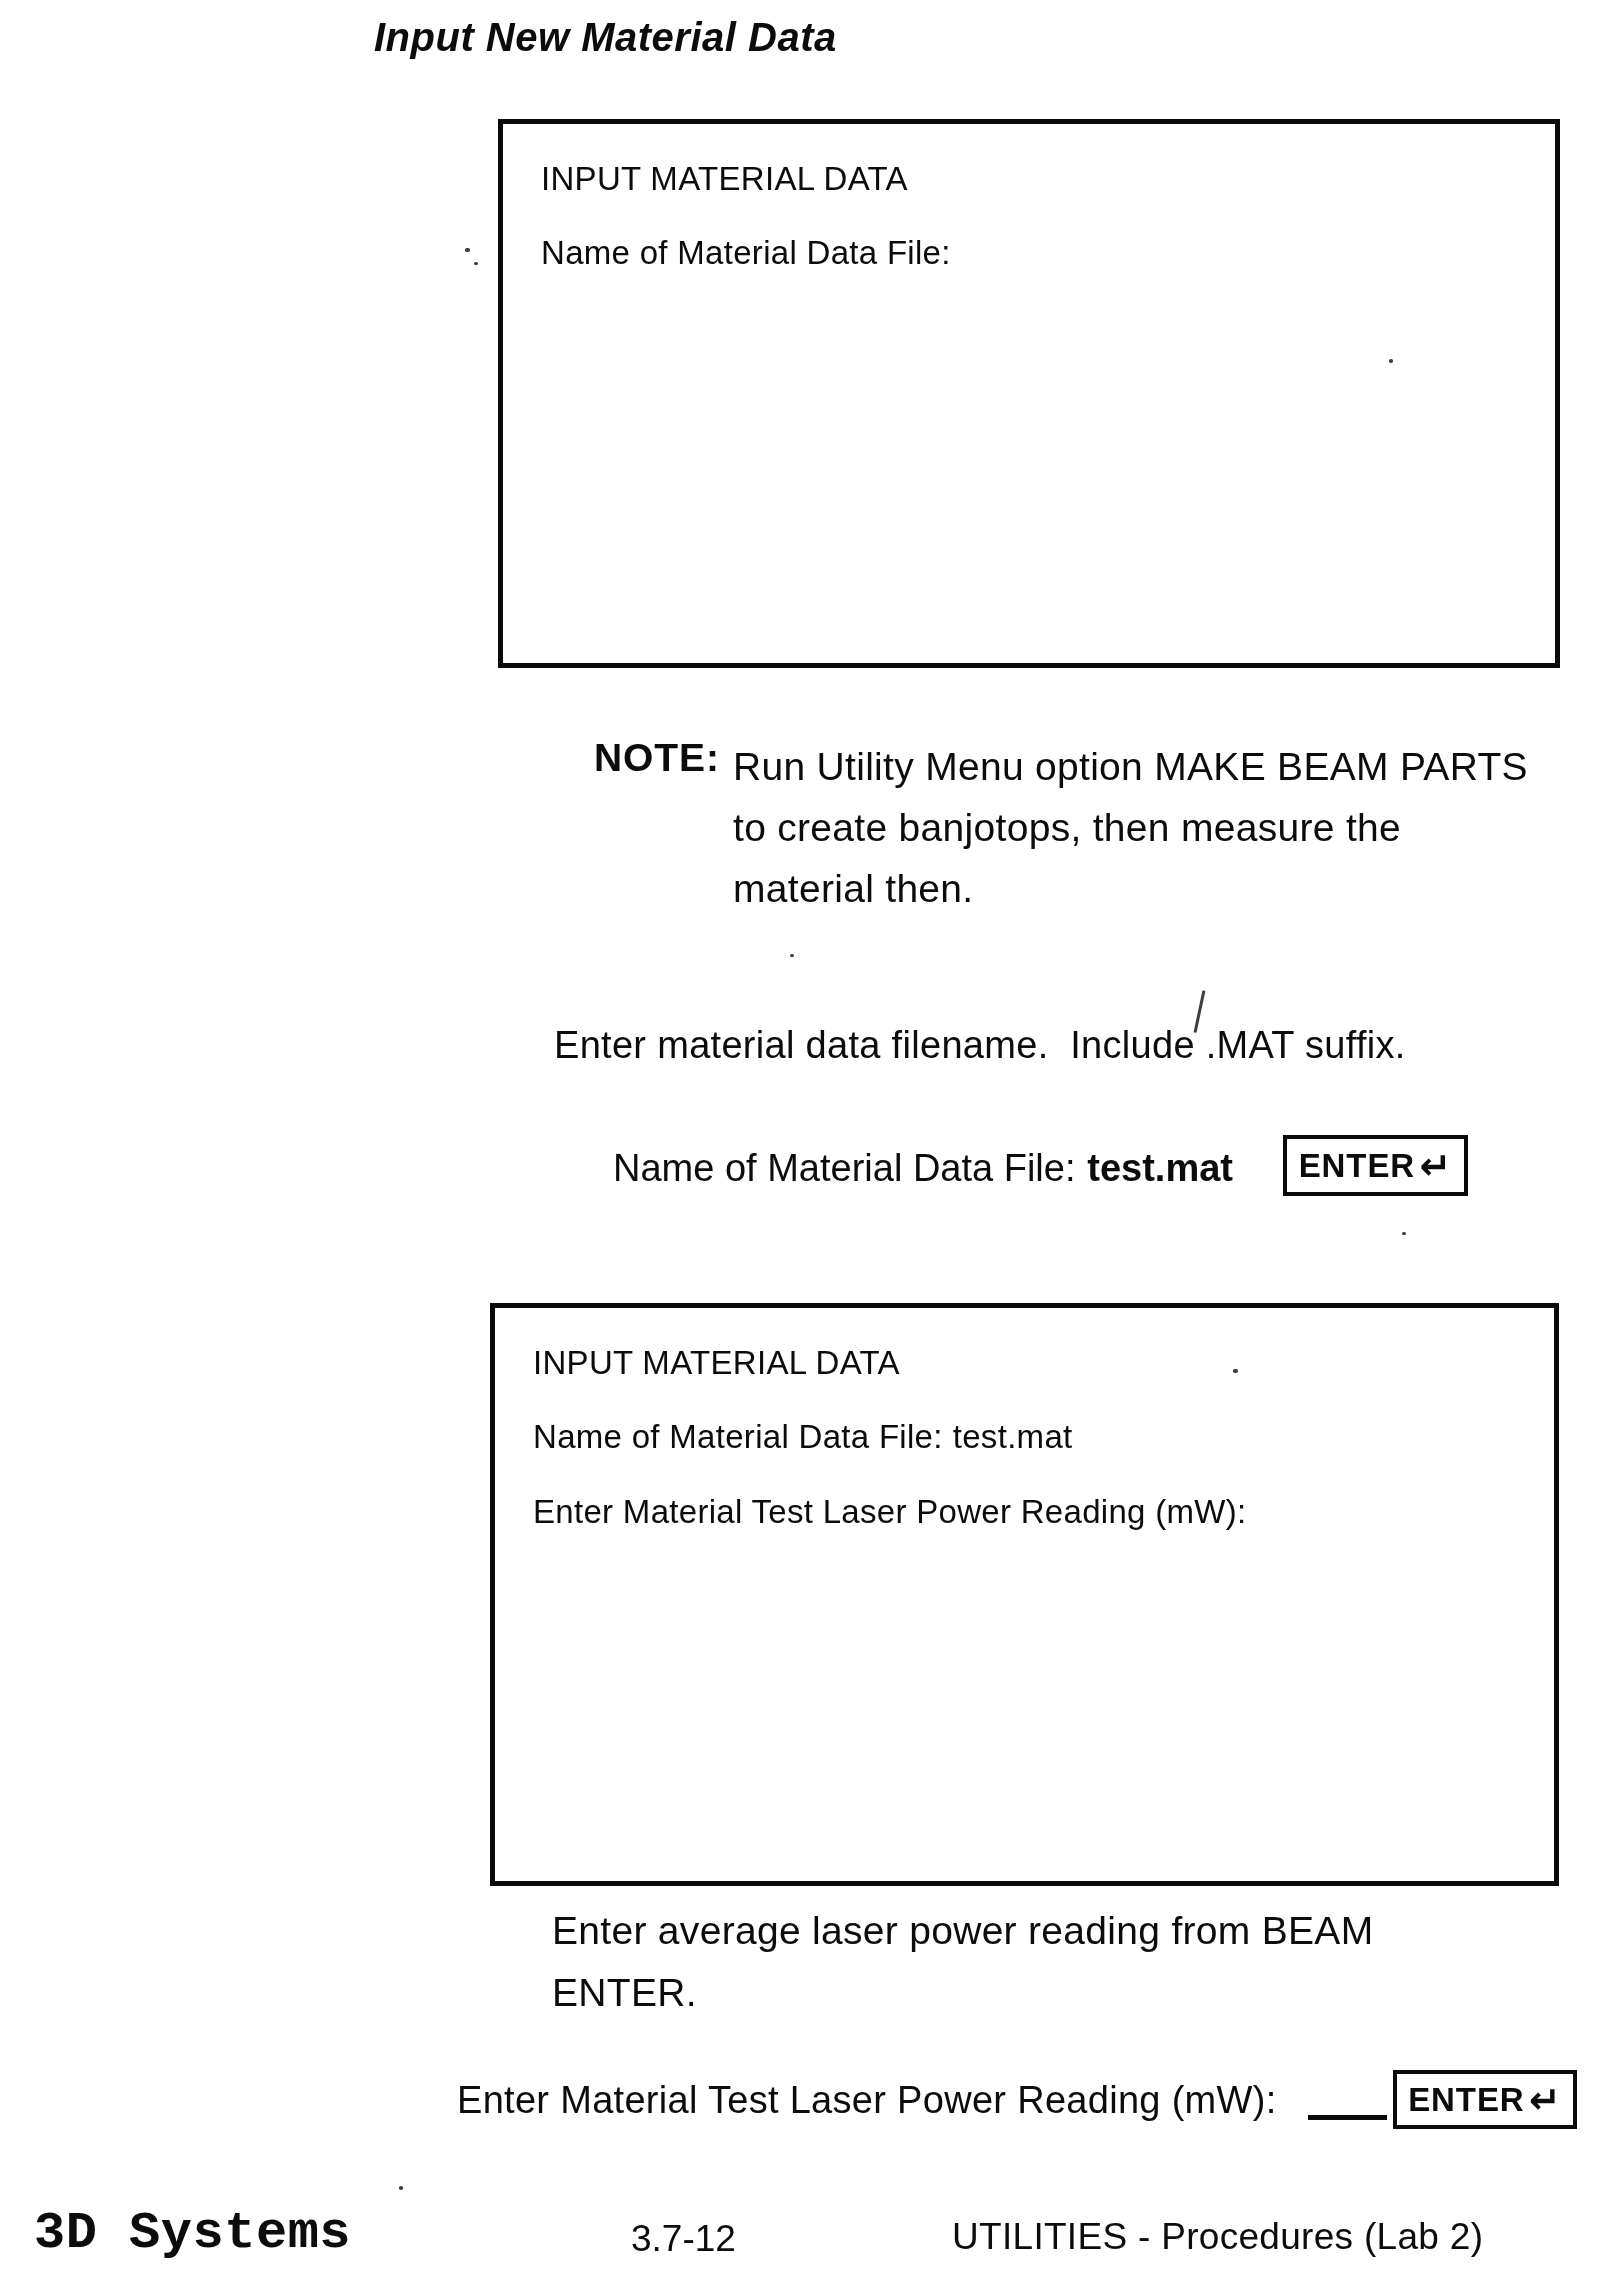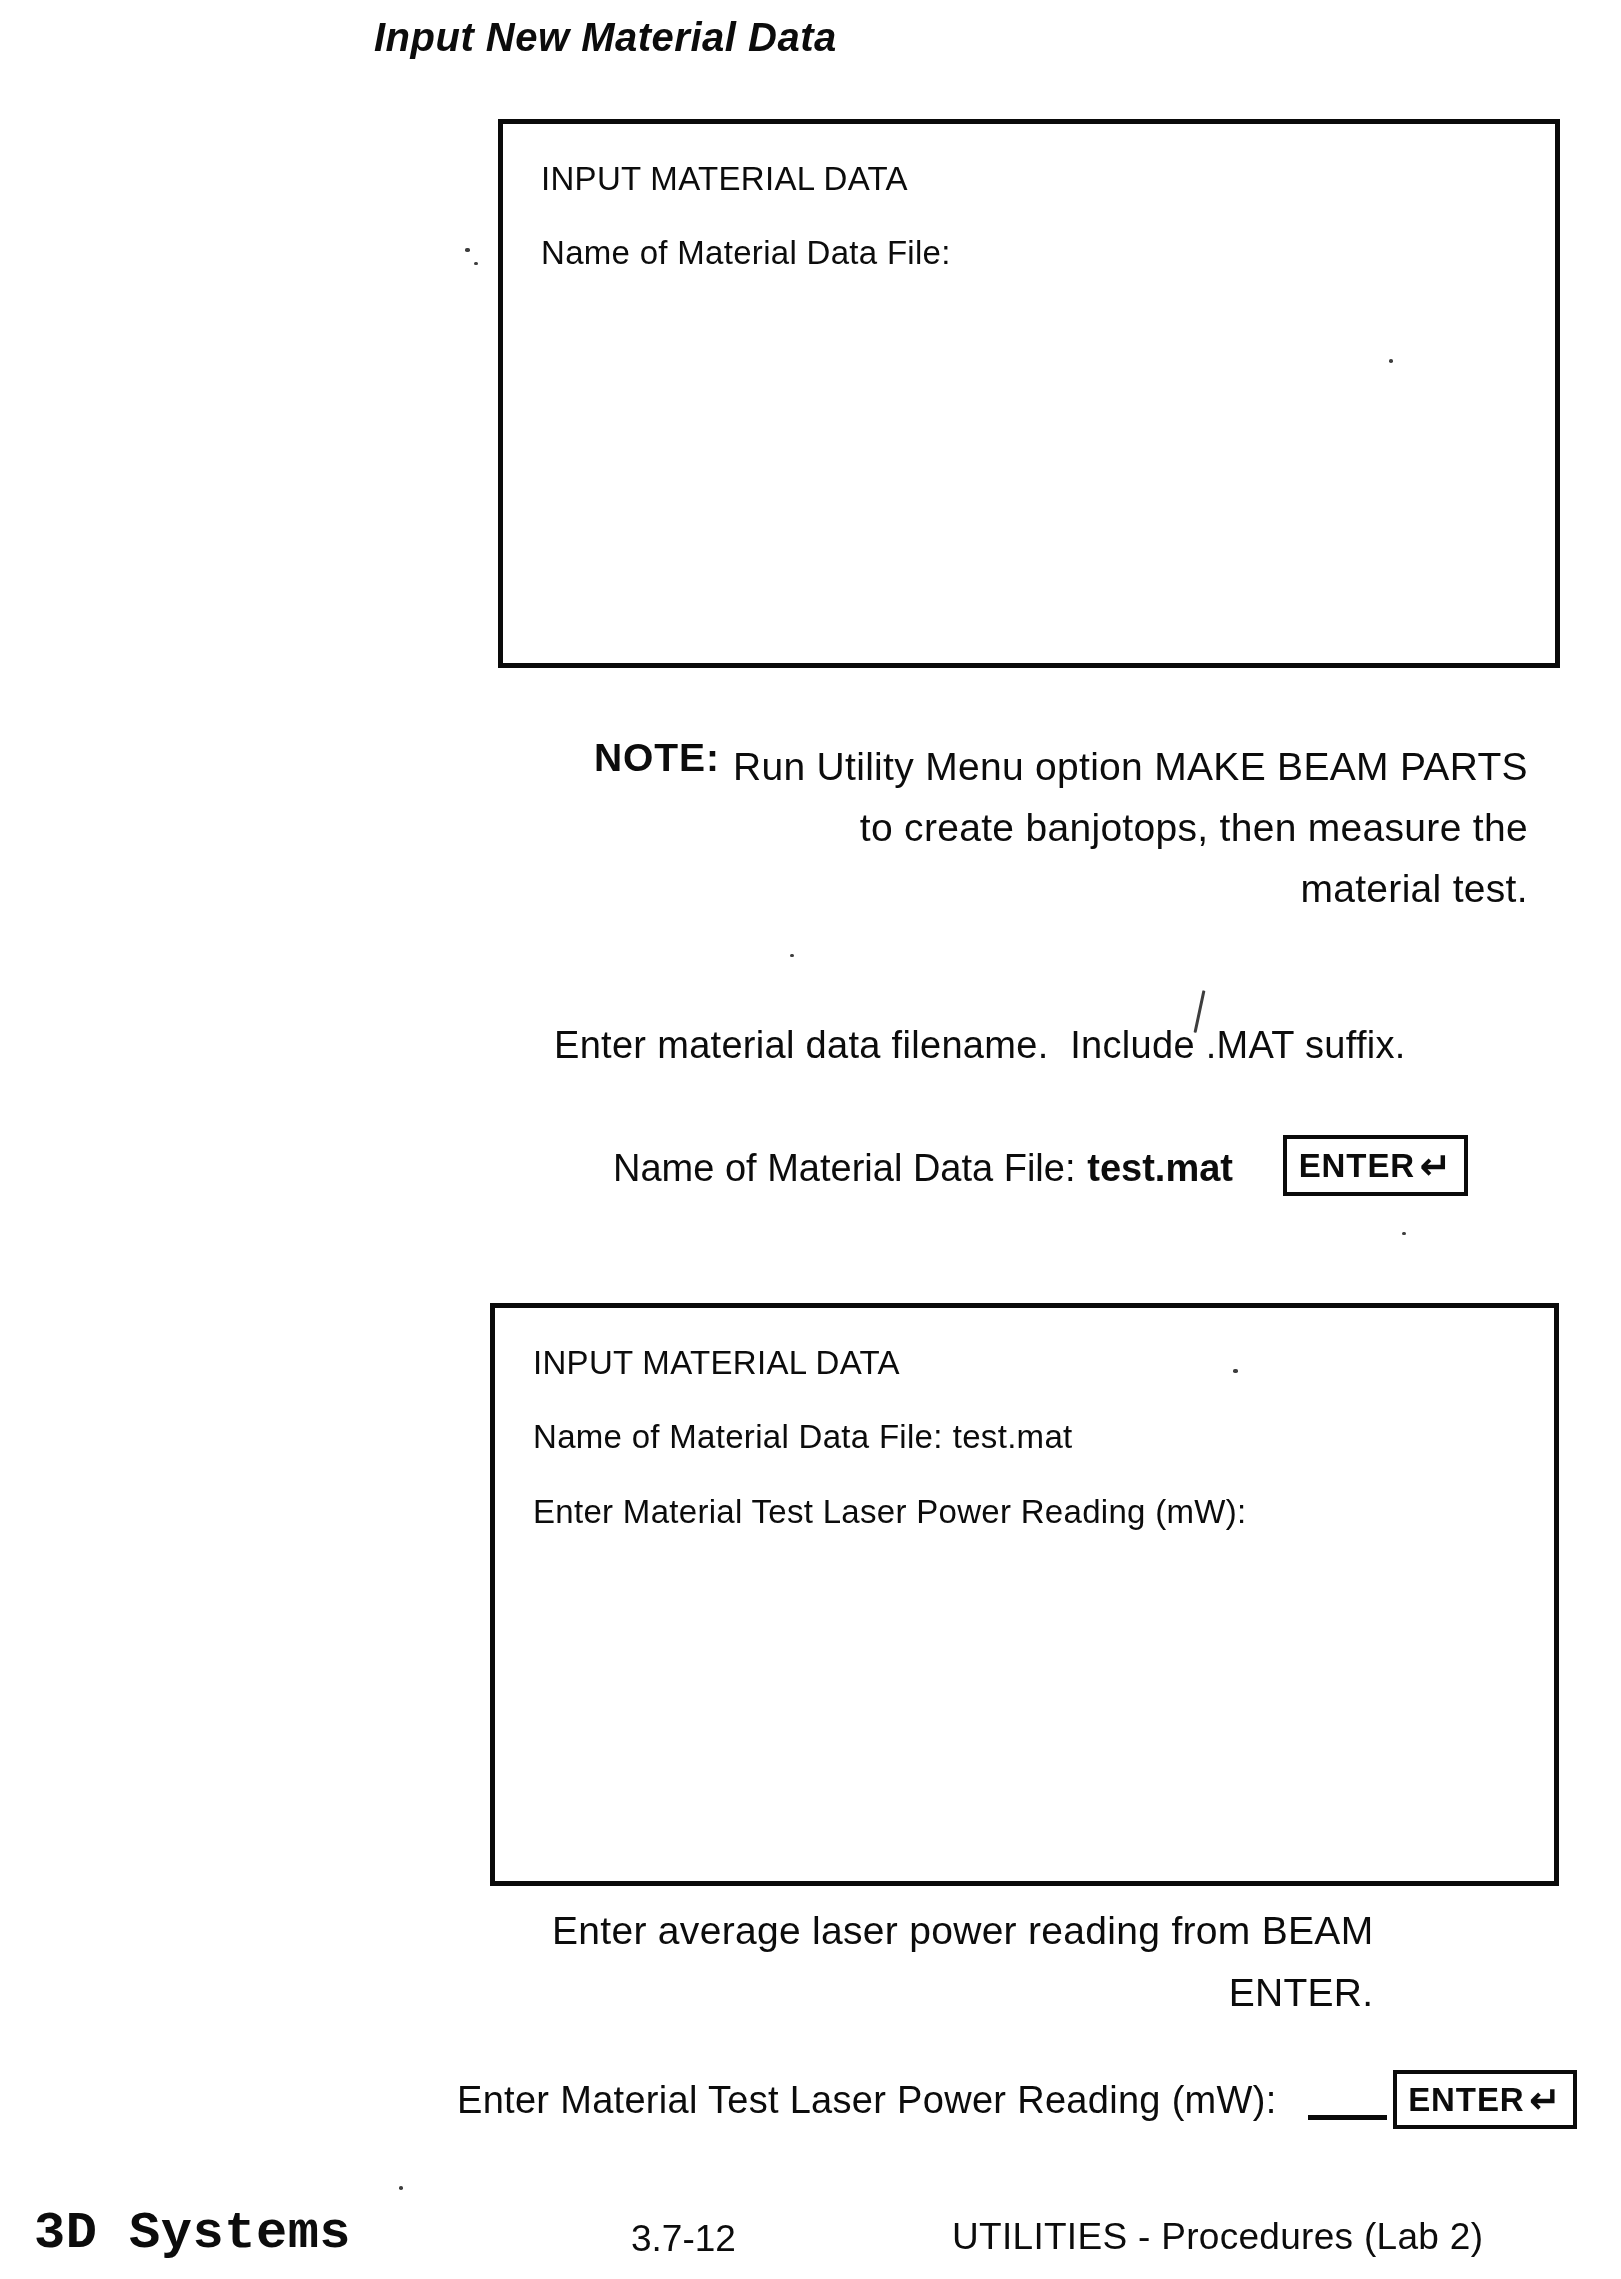--- a/index.html
+++ b/index.html
@@ -5,21 +5,20 @@
   * { margin: 0; padding: 0; box-sizing: border-box; }
   html, body { background: #ffffff; }
   .page {
     position: relative;
     width: 1621px;
     height: 2280px;
     background: #ffffff;
     color: #0c0c0c;
     font-family: "Liberation Sans", "DejaVu Sans", sans-serif;
     overflow: hidden;
-    text-align: right;
   }
   .abs { position: absolute; white-space: nowrap; }
 
   .doc-title {
     left: 374px; top: 14.5px;
     font-size: 40px; font-weight: bold; font-style: italic;
     letter-spacing: 0.5px;
   }
 
   .crt-box {
@@ -104,21 +103,21 @@
 
   <div class="crt-box box1">
     <div class="screen-line s-title">INPUT MATERIAL DATA</div>
     <div class="screen-line s-line2">Name of Material Data File:</div>
   </div>
 
   <div class="abs note-label">NOTE:</div>
   <div class="abs note-body">
     <div>Run Utility Menu option MAKE BEAM PARTS</div>
     <div>to create banjotops, then measure the</div>
-    <div>material test.</div>
+    <div>material then.</div>
   </div>
 
   <div class="abs instr1">Enter material data filename.&nbsp; Include .MAT suffix.</div>
 
   <div class="abs entry-line1">
     <span>Name of Material Data File:</span><span class="val">test.mat</span>
   </div>
   <div class="enter-key enter1">
     <span>ENTER</span>
     <span class="ret">↵</span>

